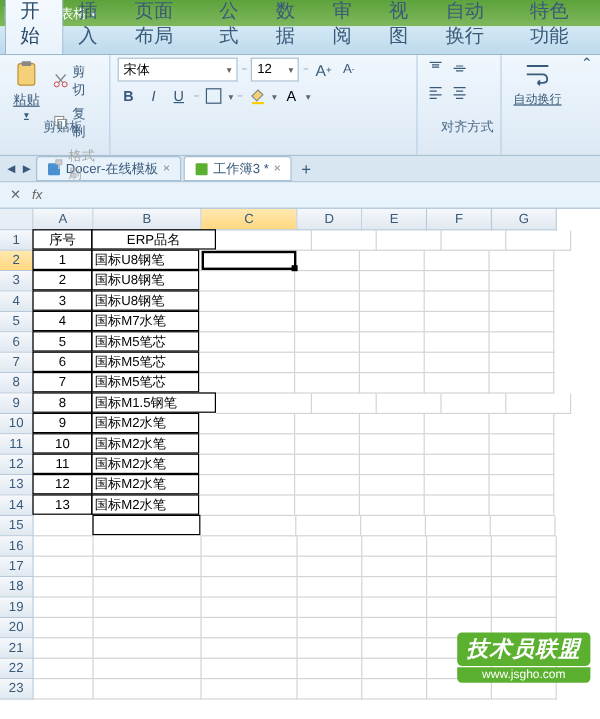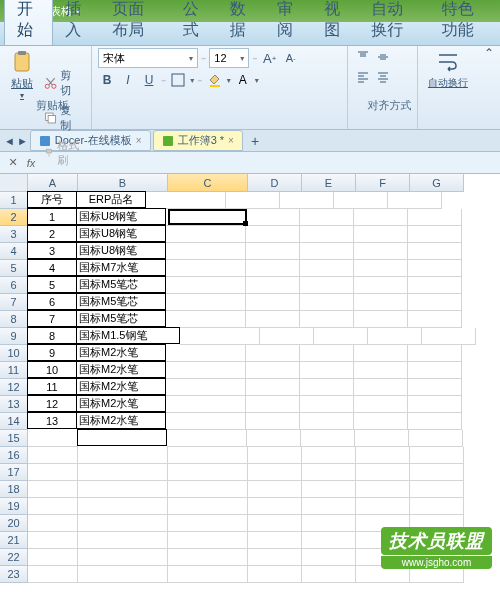--- a/index.html
+++ b/index.html
@@ -17,42 +17,42 @@
 .ribbon-group { border-right: 1px solid #b8d0e4; padding: 2px 6px 14px; position: relative; display: flex; flex-direction: column; }
 .ribbon-group-label { position: absolute; bottom: 16px; left: 0; right: 0; text-align: center; font-size: 11px; color: #4a6a8a; padding-left: 14px; }
 .ribbon-btn-large { display: flex; flex-direction: column; align-items: center; padding: 2px 4px; cursor: pointer; font-size: 11px; color: #3a5a7a; text-decoration: underline; }
 .ribbon-btn-large .icon { width: 24px; height: 24px; margin-bottom: 2px; }
 .ribbon-btn-small { display: flex; align-items: center; padding: 2px 4px; cursor: pointer; font-size: 11px; color: #3a5a7a; gap: 3px; }
 .ribbon-btn-small.disabled { color: #a8a8a8; }
 .ribbon-btn-small .icon { width: 14px; height: 14px; }
 
 .clipboard-group { width: 92px; }
 .clipboard-content { display: flex; gap: 2px; }
-.clipboard-side { display: flex; flex-direction: column; gap: 1px; margin-top: 18px; }
+.clipboard-side { display: flex; flex-direction: column; gap: 1px; margin-top: 2px; }
 
 .font-group { flex: 1; min-width: 180px; }
 .font-row1 { display: flex; gap: 3px; align-items: center; margin-bottom: 3px; }
 .font-row2 { display: flex; gap: 3px; align-items: center; }
 .combo { border: 1px solid #a8c0d4; background: #fff; font-size: 11px; height: 20px; display: flex; align-items: center; padding: 0 4px; }
 .combo.font-name { width: 100px; }
 .combo.font-size { width: 40px; }
 .combo .arrow { margin-left: auto; font-size: 8px; color: #666; }
 .btn-sq { width: 18px; height: 18px; border: 1px solid transparent; display: flex; align-items: center; justify-content: center; font-size: 12px; color: #3a5a7a; cursor: pointer; }
 
 .align-group { width: 70px; }
 
 .formula-bar { height: 22px; background: #e8f2fb; border-bottom: 1px solid #a8c0d4; display: flex; align-items: center; }
 .name-box { width: 78px; border: 1px solid #a8c0d4; background: #fff; font-size: 11px; padding: 2px 4px; margin: 1px; }
 .formula-btns { display: flex; padding: 0 4px; }
 .formula-btn { width: 18px; height: 18px; display: flex; align-items: center; justify-content: center; font-size: 11px; color: #666; cursor: pointer; }
 .formula-input { flex: 1; padding: 2px 4px; font-size: 11px; }
 
 .doc-tabs { height: 22px; background: #d8e6f2; border-bottom: 1px solid #a8c0d4; display: flex; align-items: center; padding: 0 4px; gap: 2px; }
 .doc-tab { padding: 2px 8px; font-size: 11px; color: #3a5a7a; border: 1px solid #a8c0d4; background: #e8f2fb; border-radius: 3px 3px 0 0; display: flex; align-items: center; gap: 4px; cursor: pointer; }
-.doc-tab.active { background: #fef9c3; }
+.doc-tab.active { background: #ffffff; }
 .doc-tab .close { font-size: 10px; color: #888; }
 .doc-tab .tab-icon { width: 12px; height: 12px; }
 
 .grid-area { position: relative; height: 420px; overflow: hidden; }
 .corner { position: absolute; top: 0; left: 0; width: 28px; height: 18px; background: #e8eef5; border-right: 1px solid #b8c8d8; border-bottom: 1px solid #b8c8d8; }
 .col-headers { position: absolute; top: 0; left: 28px; right: 0; height: 18px; display: flex; }
 .col-header { height: 18px; background: linear-gradient(#f5f8fc, #e0e8f0); border-right: 1px solid #b8c8d8; border-bottom: 1px solid #b8c8d8; font-size: 11px; color: #3a5a7a; display: flex; align-items: center; justify-content: center; cursor: pointer; }
 .col-header.sel { background: linear-gradient(#ffe8b0, #ffd880); }
 .row-headers { position: absolute; top: 18px; left: 0; width: 28px; }
 .row-header { width: 28px; height: 17px; background: linear-gradient(#f5f8fc, #e0e8f0); border-right: 1px solid #b8c8d8; border-bottom: 1px solid #b8c8d8; font-size: 11px; color: #3a5a7a; display: flex; align-items: center; justify-content: center; cursor: pointer; }
@@ -271,21 +271,21 @@
       <div class="row-header">18</div>
       <div class="row-header">19</div>
       <div class="row-header">20</div>
       <div class="row-header">21</div>
       <div class="row-header">22</div>
       <div class="row-header">23</div>
     </div>
   <div class="cells" id="cells">
       <div class="row">
         <div class="cell bordered center" style="width: 50px;">序号</div>
-        <div class="cell bordered center" style="width: 70px;">ERP品名</div>
+        <div class="cell bordered center" style="width: 104px;">ERP品名</div>
         <div class="cell" style="width: 80px;"></div>
         <div class="cell" style="width: 54px;"></div>
         <div class="cell" style="width: 54px;"></div>
         <div class="cell" style="width: 54px;"></div>
         <div class="cell" style="width: 54px;"></div>
       </div>
       <div class="row">
         <div class="cell bordered center" style="width: 50px;">1</div>
         <div class="cell bordered" style="width: 90px;">国标U8钢笔</div>
         <div class="cell" style="width: 80px;"></div>

